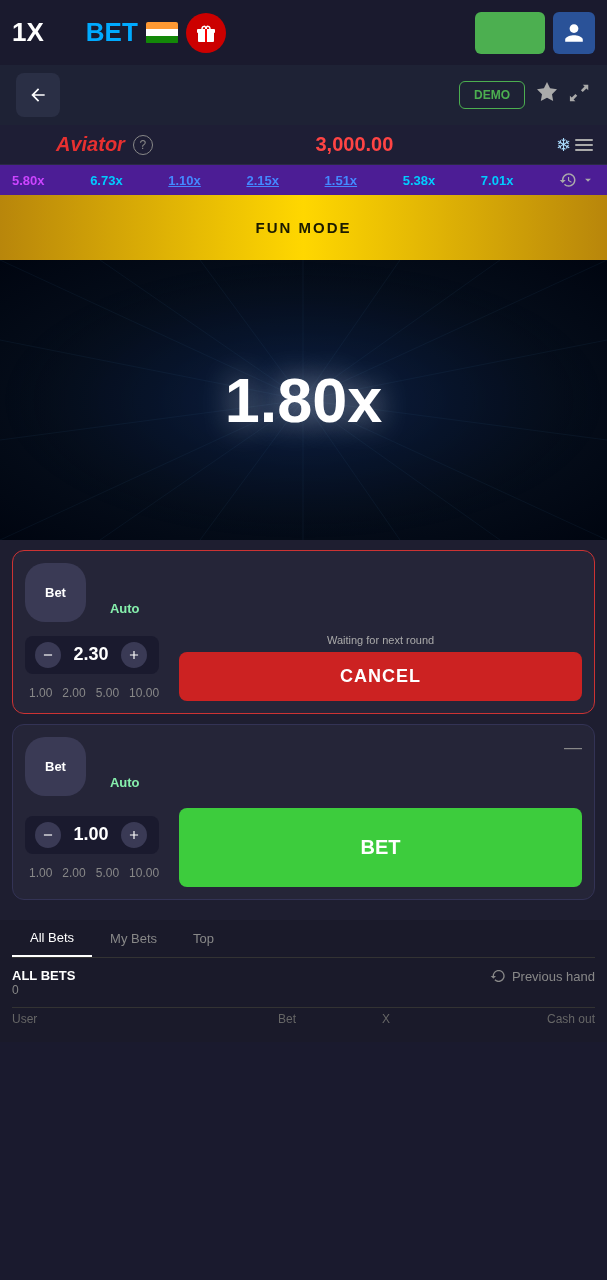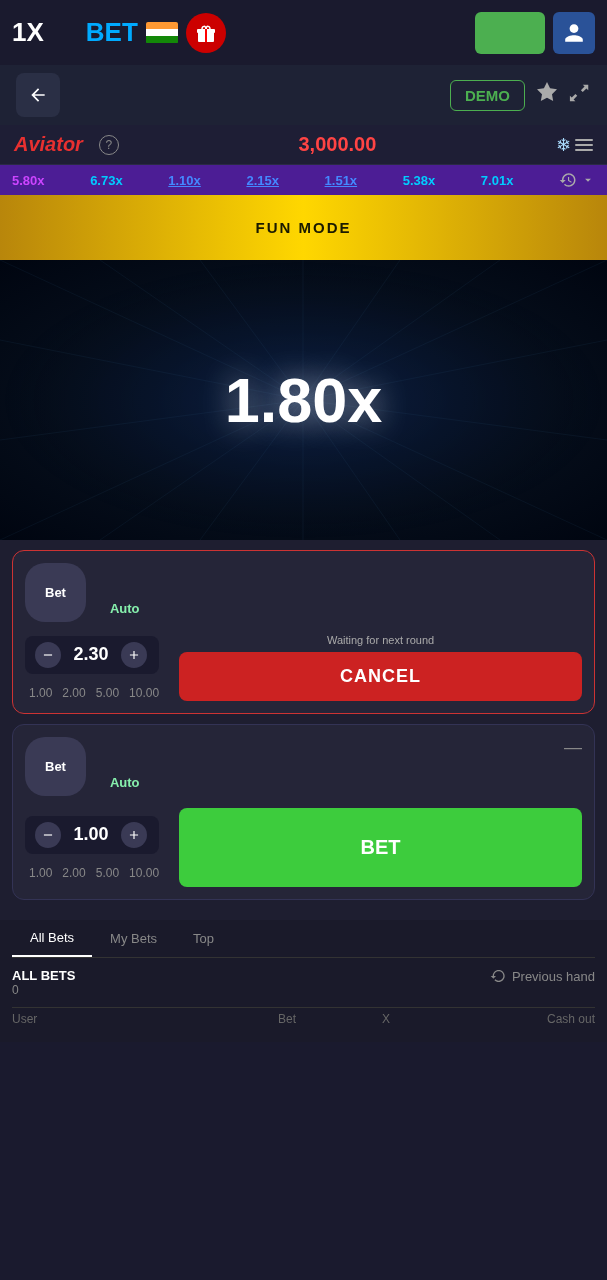--- a/index.html
+++ b/index.html
@@ -100,21 +100,21 @@
       display: flex;
       align-items: center;
       gap: 10px;
     }
     .demo-btn {
       border: 1.5px solid #4caf50;
       background: transparent;
       color: #4caf50;
       border-radius: 6px;
       padding: 6px 14px;
-      font-size: 15px;
+      font-size: 12px;
       font-weight: bold;
       cursor: pointer;
     }
     .star-btn {
       background: transparent;
       border: none;
       color: #aaa;
       font-size: 22px;
       cursor: pointer;
     }
@@ -131,21 +131,22 @@
       background: #1e1e35;
       display: flex;
       align-items: center;
       justify-content: space-between;
       padding: 8px 14px;
       border-bottom: 1px solid #2a2a45;
     }
     .aviator-brand {
       display: flex;
       align-items: center;
-      gap: 16px;
+      gap: 8px;
+      margin-left: 42px;
     }
     .aviator-title {
       font-size: 20px;
       font-style: italic;
       font-weight: bold;
       color: #e83030;
     }
     .help-icon {
       width: 20px;
       height: 20px;

